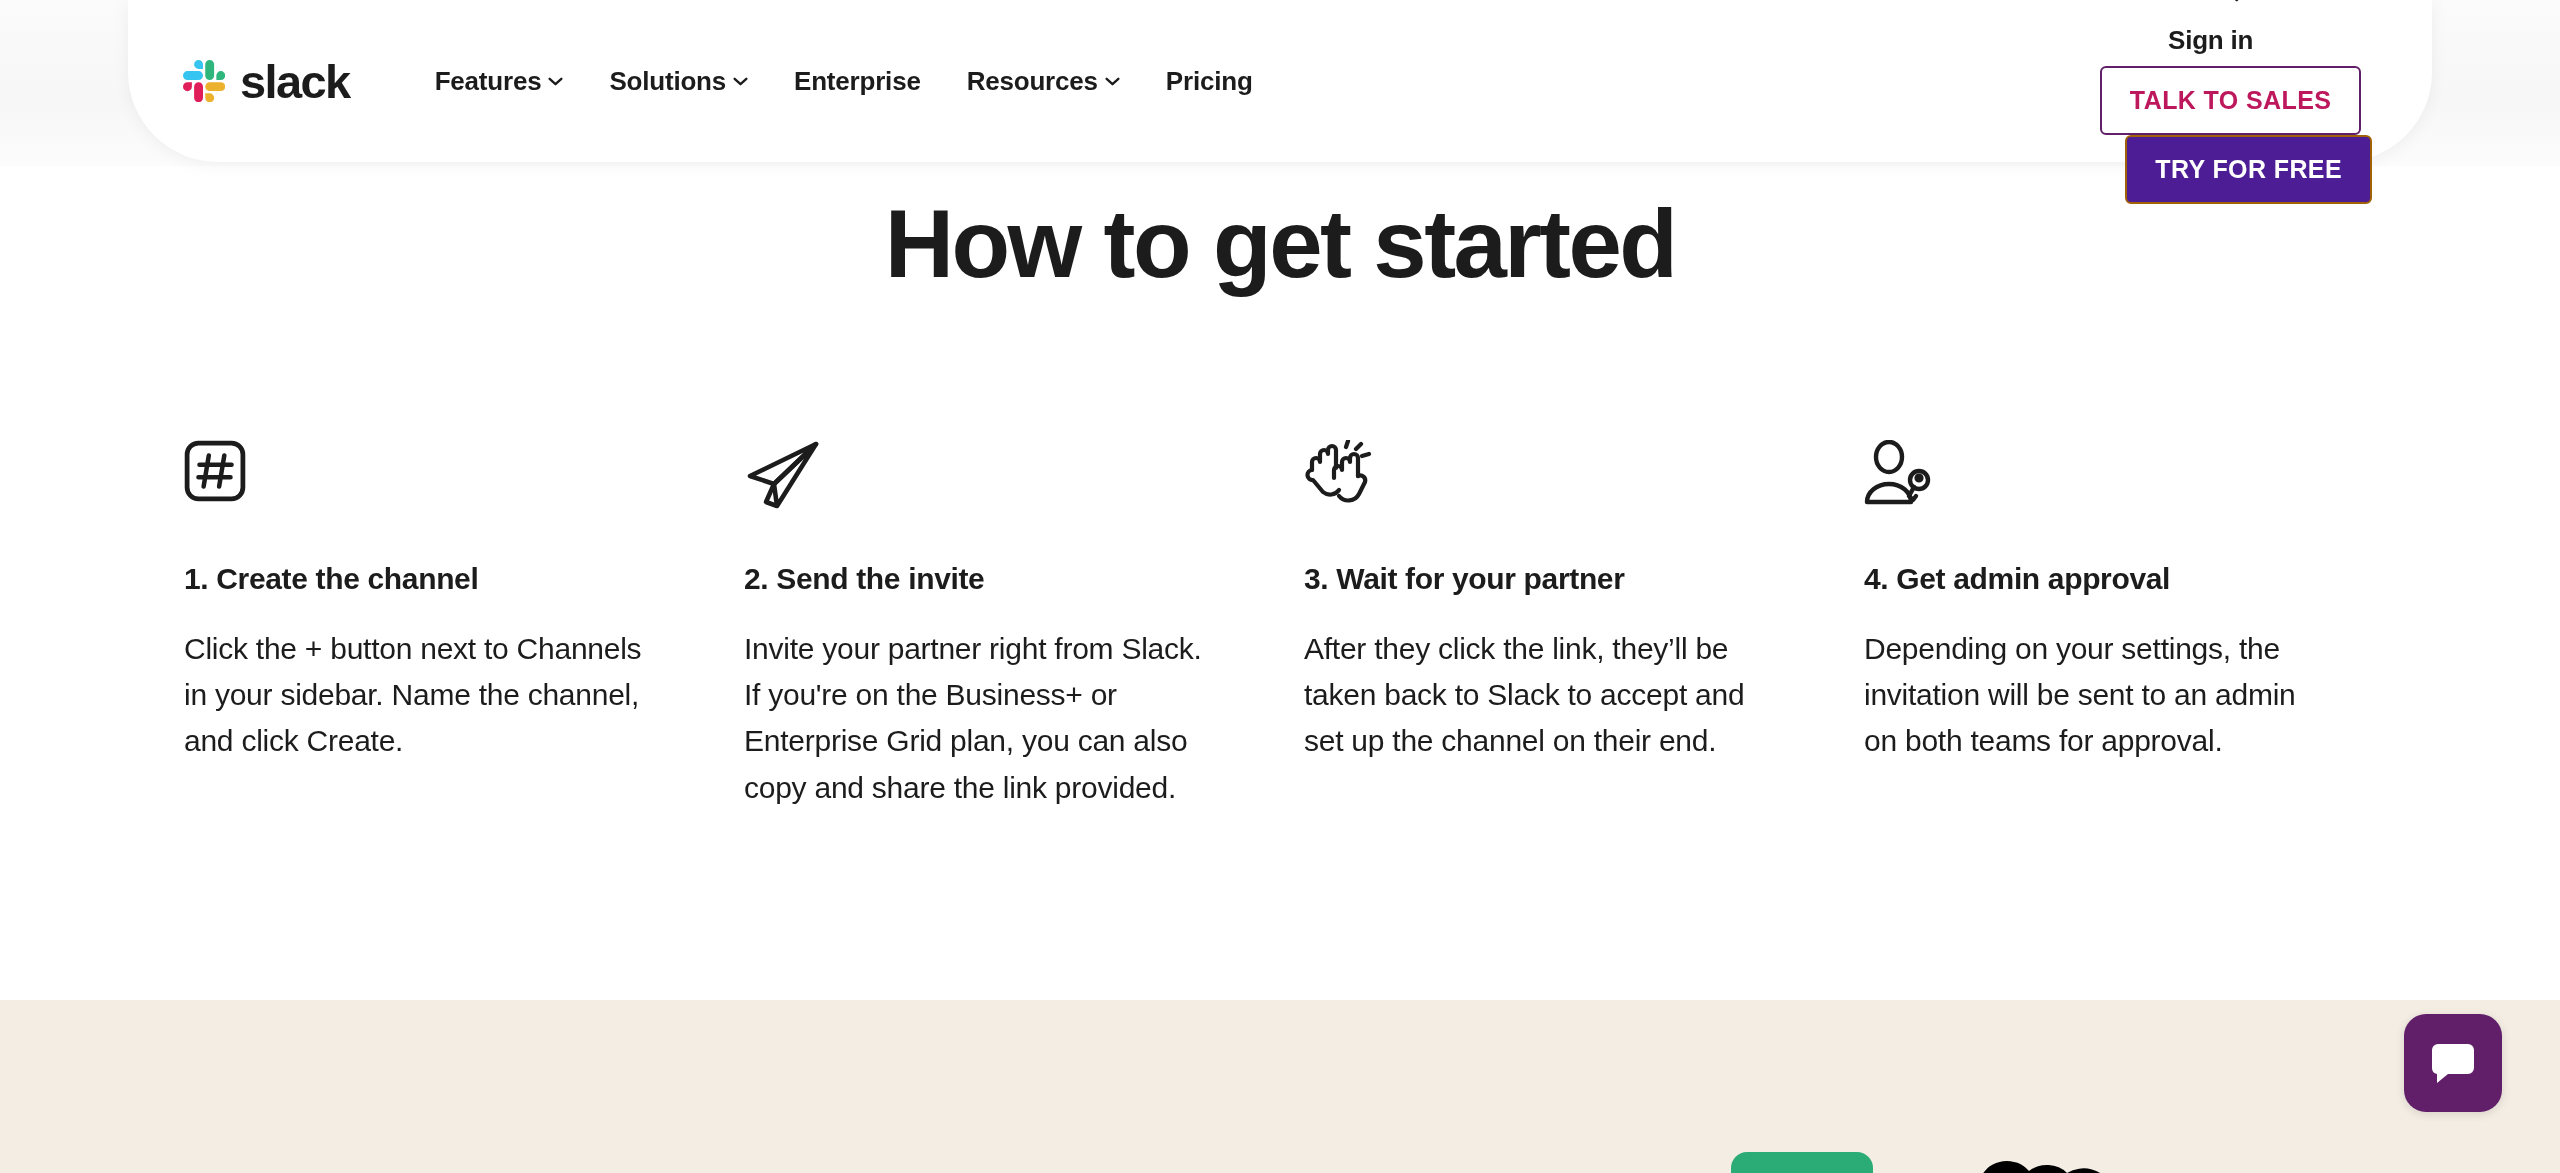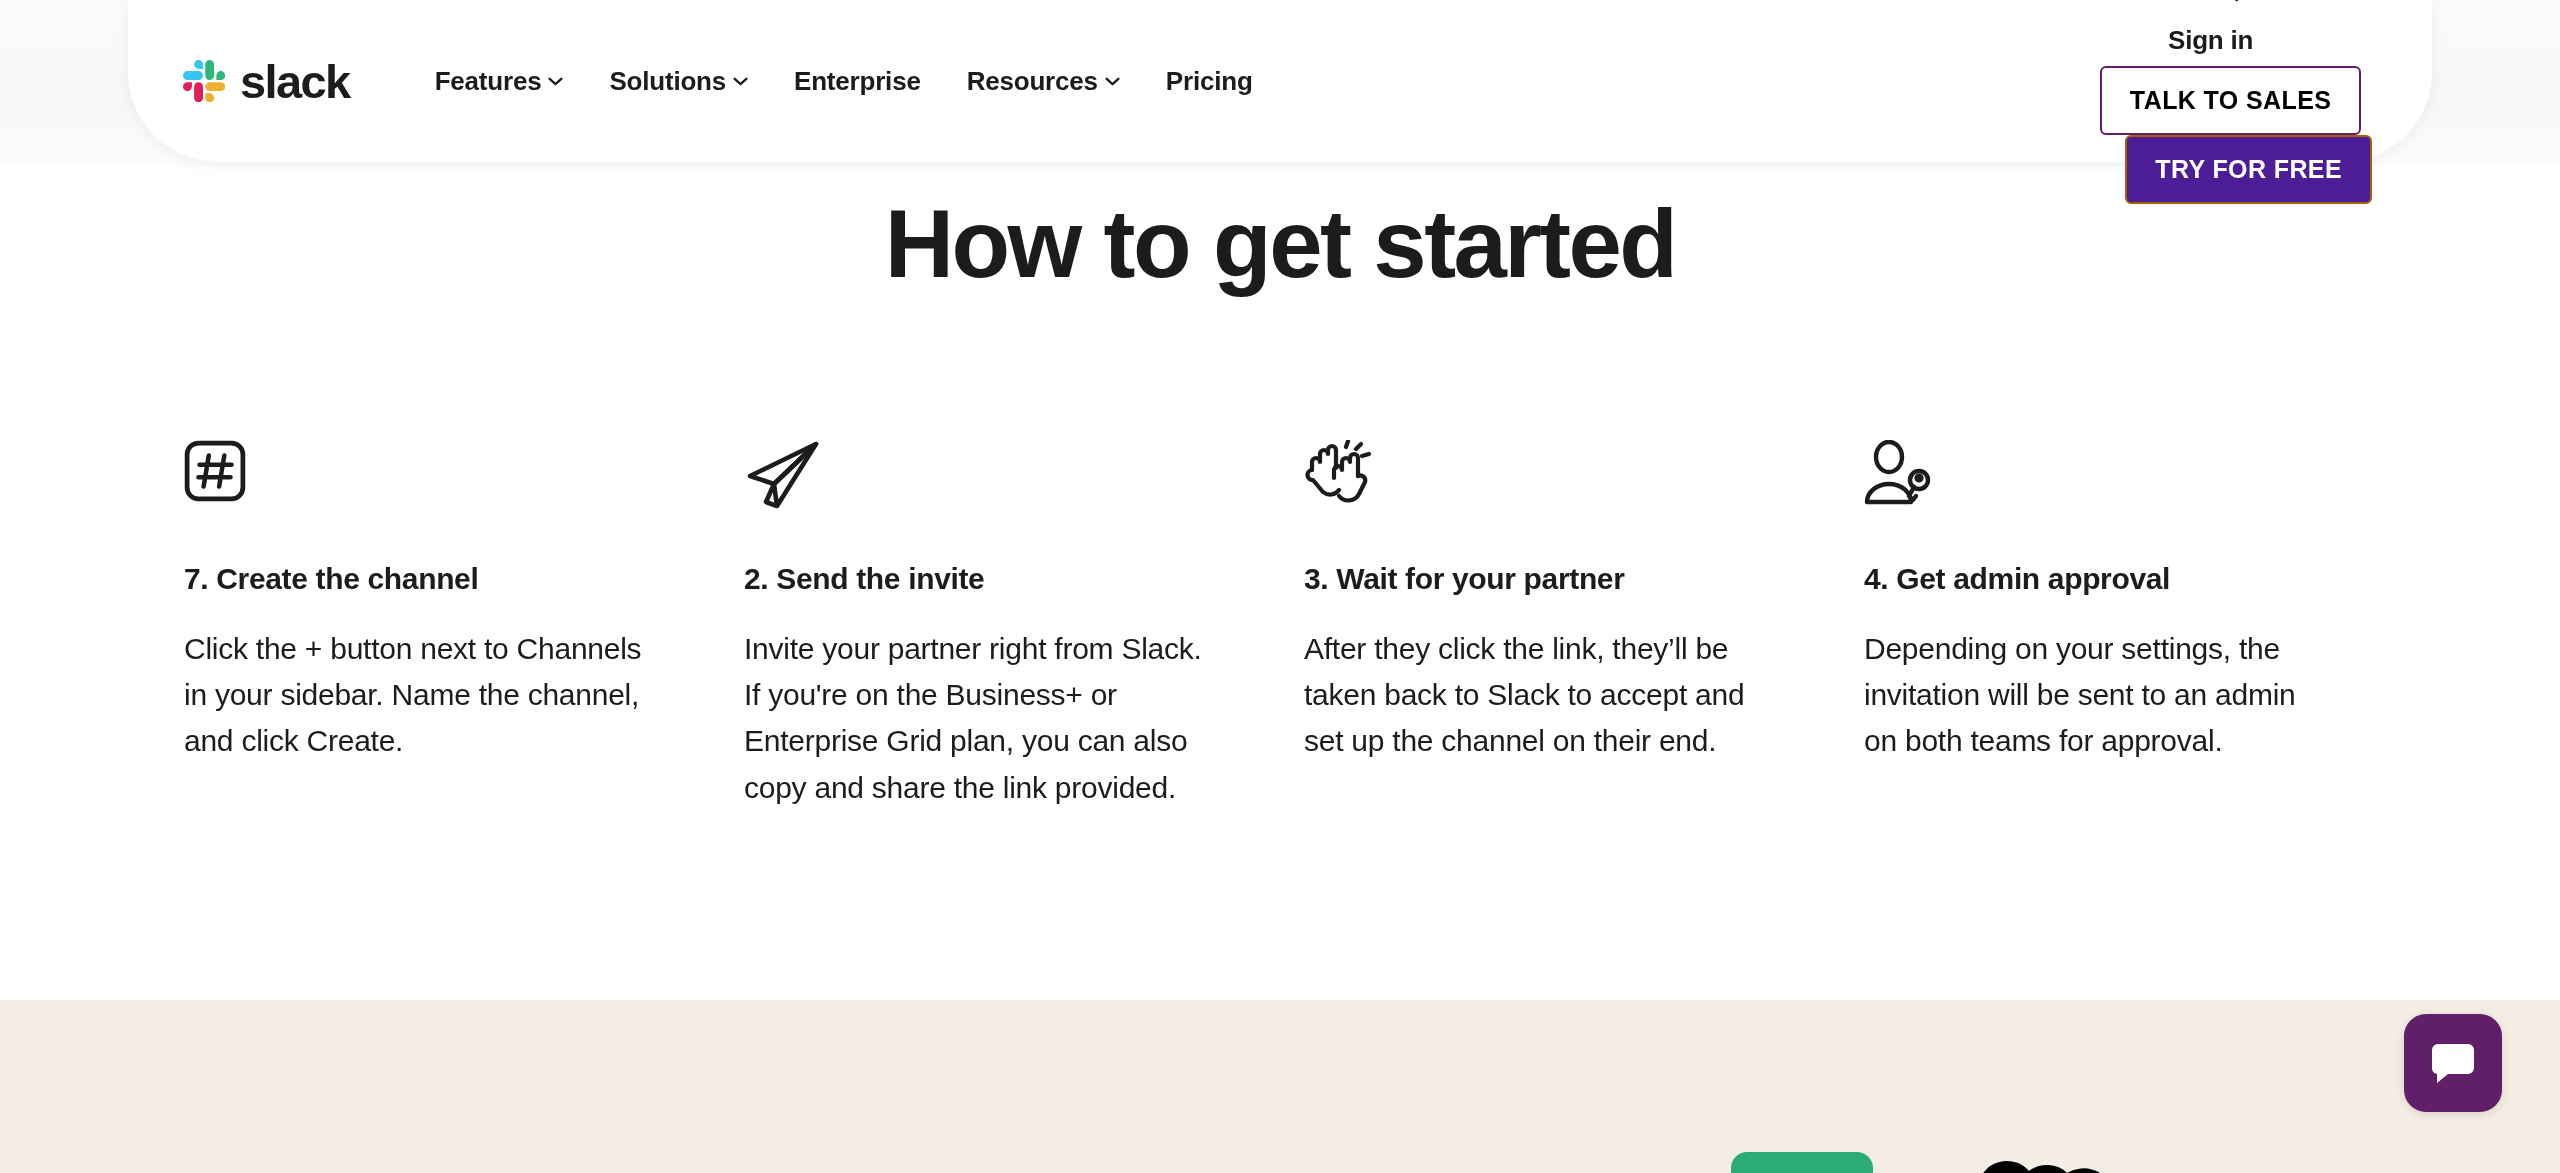--- a/index.html
+++ b/index.html
@@ -52,21 +52,21 @@
   .right-cluster { display:flex; align-items:center; gap:0;flex-direction:column; }
   .search-btn {
     width:56px; height:56px; display:flex; align-items:center; justify-content:center;
     cursor:pointer; margin-right:14px;
   }
   .sign-in {
     font-size:26px; font-weight:700; color:#1d1c1d; padding:10px 16px;
     cursor:pointer; white-space:nowrap; margin-right:40px; letter-spacing:-0.2px;
   }
   .btn-outline {
-    border:2px solid #611f69; color:#000000; background:#ffffff;
+    border:2px solid #611f69; color:#be185d; background:#ffffff;
     font-size:25px; font-weight:700; letter-spacing:0.4px;
     padding:20px 28px; border-radius:6px; cursor:pointer; white-space:nowrap;
     line-height:1;
   }
   .btn-solid {
     background:#4c1d95; color:#ffffff; border:2px solid #a16207;
     font-size:25px; font-weight:700; letter-spacing:0.4px;
     padding:20px 28px; border-radius:6px; cursor:pointer; white-space:nowrap;
     margin-left:36px; line-height:1;
   }
@@ -194,21 +194,21 @@
 
   <div class="steps">
 
     <div class="step">
       <div class="step-icon">
         <svg width="62" height="62" viewBox="0 0 60 60">
           <rect x="3" y="3" width="54" height="54" rx="11" stroke="#1d1c1d" stroke-width="4.6" fill="none"></rect>
           <path d="M24 15 L19 45 M39 15 L34 45 M15 24 L46 24 M14 36 L45 36" stroke="#1d1c1d" stroke-width="4.4" stroke-linecap="round" fill="none"></path>
         </svg>
       </div>
-      <div class="step-title">7. Create the channel</div>
+      <div class="step-title">1. Create the channel</div>
       <div class="step-body">Click the + button next to Channels in your sidebar. Name the channel, and click Create.</div>
     </div>
 
     <div class="step">
       <div class="step-icon">
         <svg width="78" height="72" viewBox="0 0 78 72">
           <path d="M72 4 L6 36 L30 44 Z" stroke="#1d1c1d" stroke-width="4.6" fill="none" stroke-linejoin="round"></path>
           <path d="M72 4 L30 44 L33 66 Z" stroke="#1d1c1d" stroke-width="4.6" fill="none" stroke-linejoin="round"></path>
           <path d="M30 44 L22 62 L33 66" stroke="#1d1c1d" stroke-width="4.6" fill="none" stroke-linejoin="round"></path>
         </svg>

